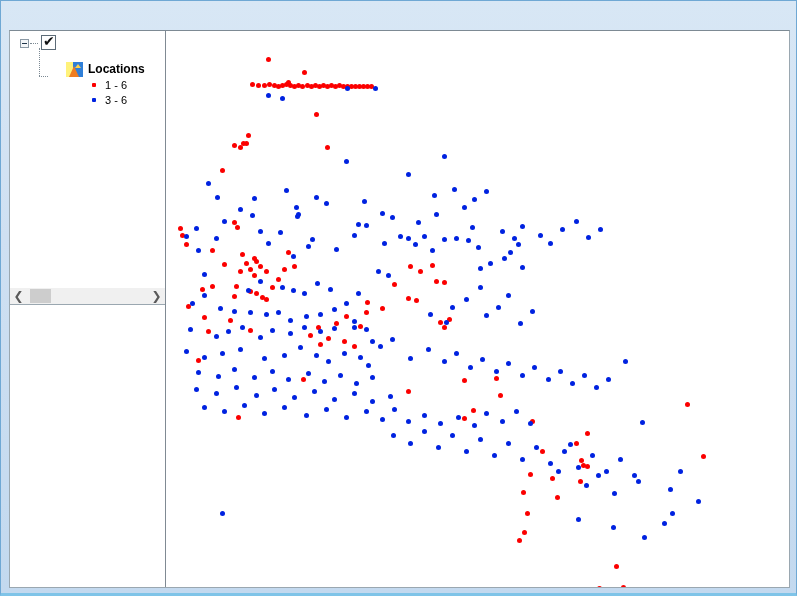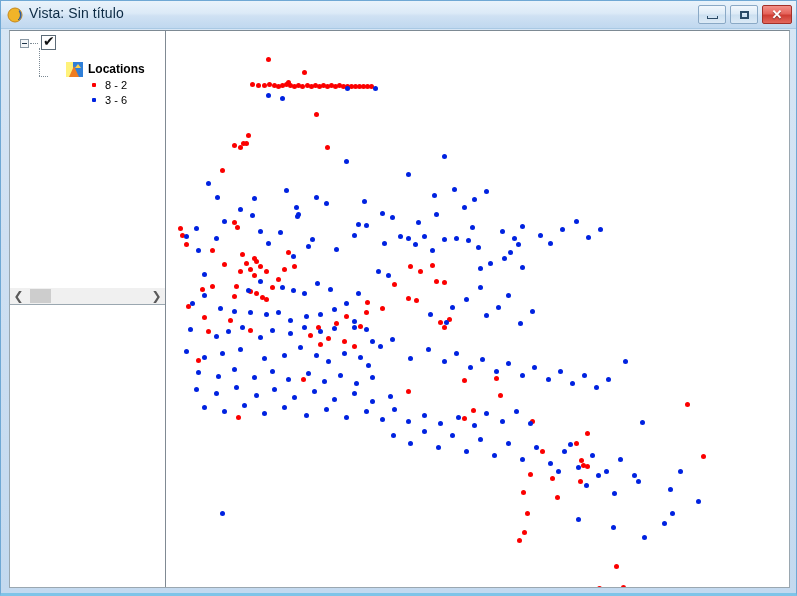--- a/index.html
+++ b/index.html
@@ -277,39 +277,20 @@
     position: absolute;
     width: 5px; height: 5px;
     border-radius: 50%;
   }
 </style>
 </head>
 <body>
 
 <div id="window">
 
-  <div id="titlebar">
-    <svg id="app-icon" viewBox="0 0 18 18">
-      <circle cx="8" cy="9" r="7" fill="#f0b429"></circle>
-      <circle cx="8" cy="9" r="7" fill="none" stroke="#c8881a" stroke-width="1"></circle>
-      <path d="M11 3 C15 5 16 11 12 15 C14 11 14 6 11 3 Z" fill="#2f6fd0"></path>
-      <path d="M12 5 C14 7 14 12 11 14" fill="none" stroke="#1c4f9c" stroke-width="1"></path>
-    </svg>
-    <div id="title-text">Vista: Sin título</div>
-
-    <div class="winbtn" id="btn-min">
-      <span class="glyph-min"></span>
-    </div>
-    <div class="winbtn" id="btn-max">
-      <span class="glyph-max"></span>
-    </div>
-    <div class="winbtn" id="btn-close">
-      <span class="glyph-close">✕</span>
-    </div>
-  </div>
 
   <div id="client">
 
     <div id="toc">
       <div id="toc-tree">
 
         <div id="expander"></div>
         <span class="dots-h"></span>
         <span class="dots-v"></span>
         <span class="dots-v2"></span>
@@ -321,21 +302,21 @@
         <svg id="layer-icon" viewBox="0 0 17 15">
           <rect x="0" y="0" width="7" height="15" fill="#fff27a"></rect>
           <rect x="7" y="0" width="10" height="15" fill="#2f7fd8"></rect>
           <path d="M3 15 L8 4 L13 15 Z" fill="#f07d20"></path>
           <path d="M9 6 L12 2 L15 6 Z" fill="#ffd24a"></path>
         </svg>
         <div id="layer-label">Locations</div>
 
         <div class="legend-row" id="legend-row-0">
           <span class="sym" style="background:#fb0000"></span>
-          <span class="lbl">8 - 2</span>
+          <span class="lbl">1 - 6</span>
         </div>
         <div class="legend-row" id="legend-row-1">
           <span class="sym" style="background:#0022e0"></span>
           <span class="lbl">3 - 6</span>
         </div>
       </div>
 
       <div id="toc-scroll">
         <div class="arrow" id="sb-left">❮</div>
         <div id="sb-thumb"></div>

